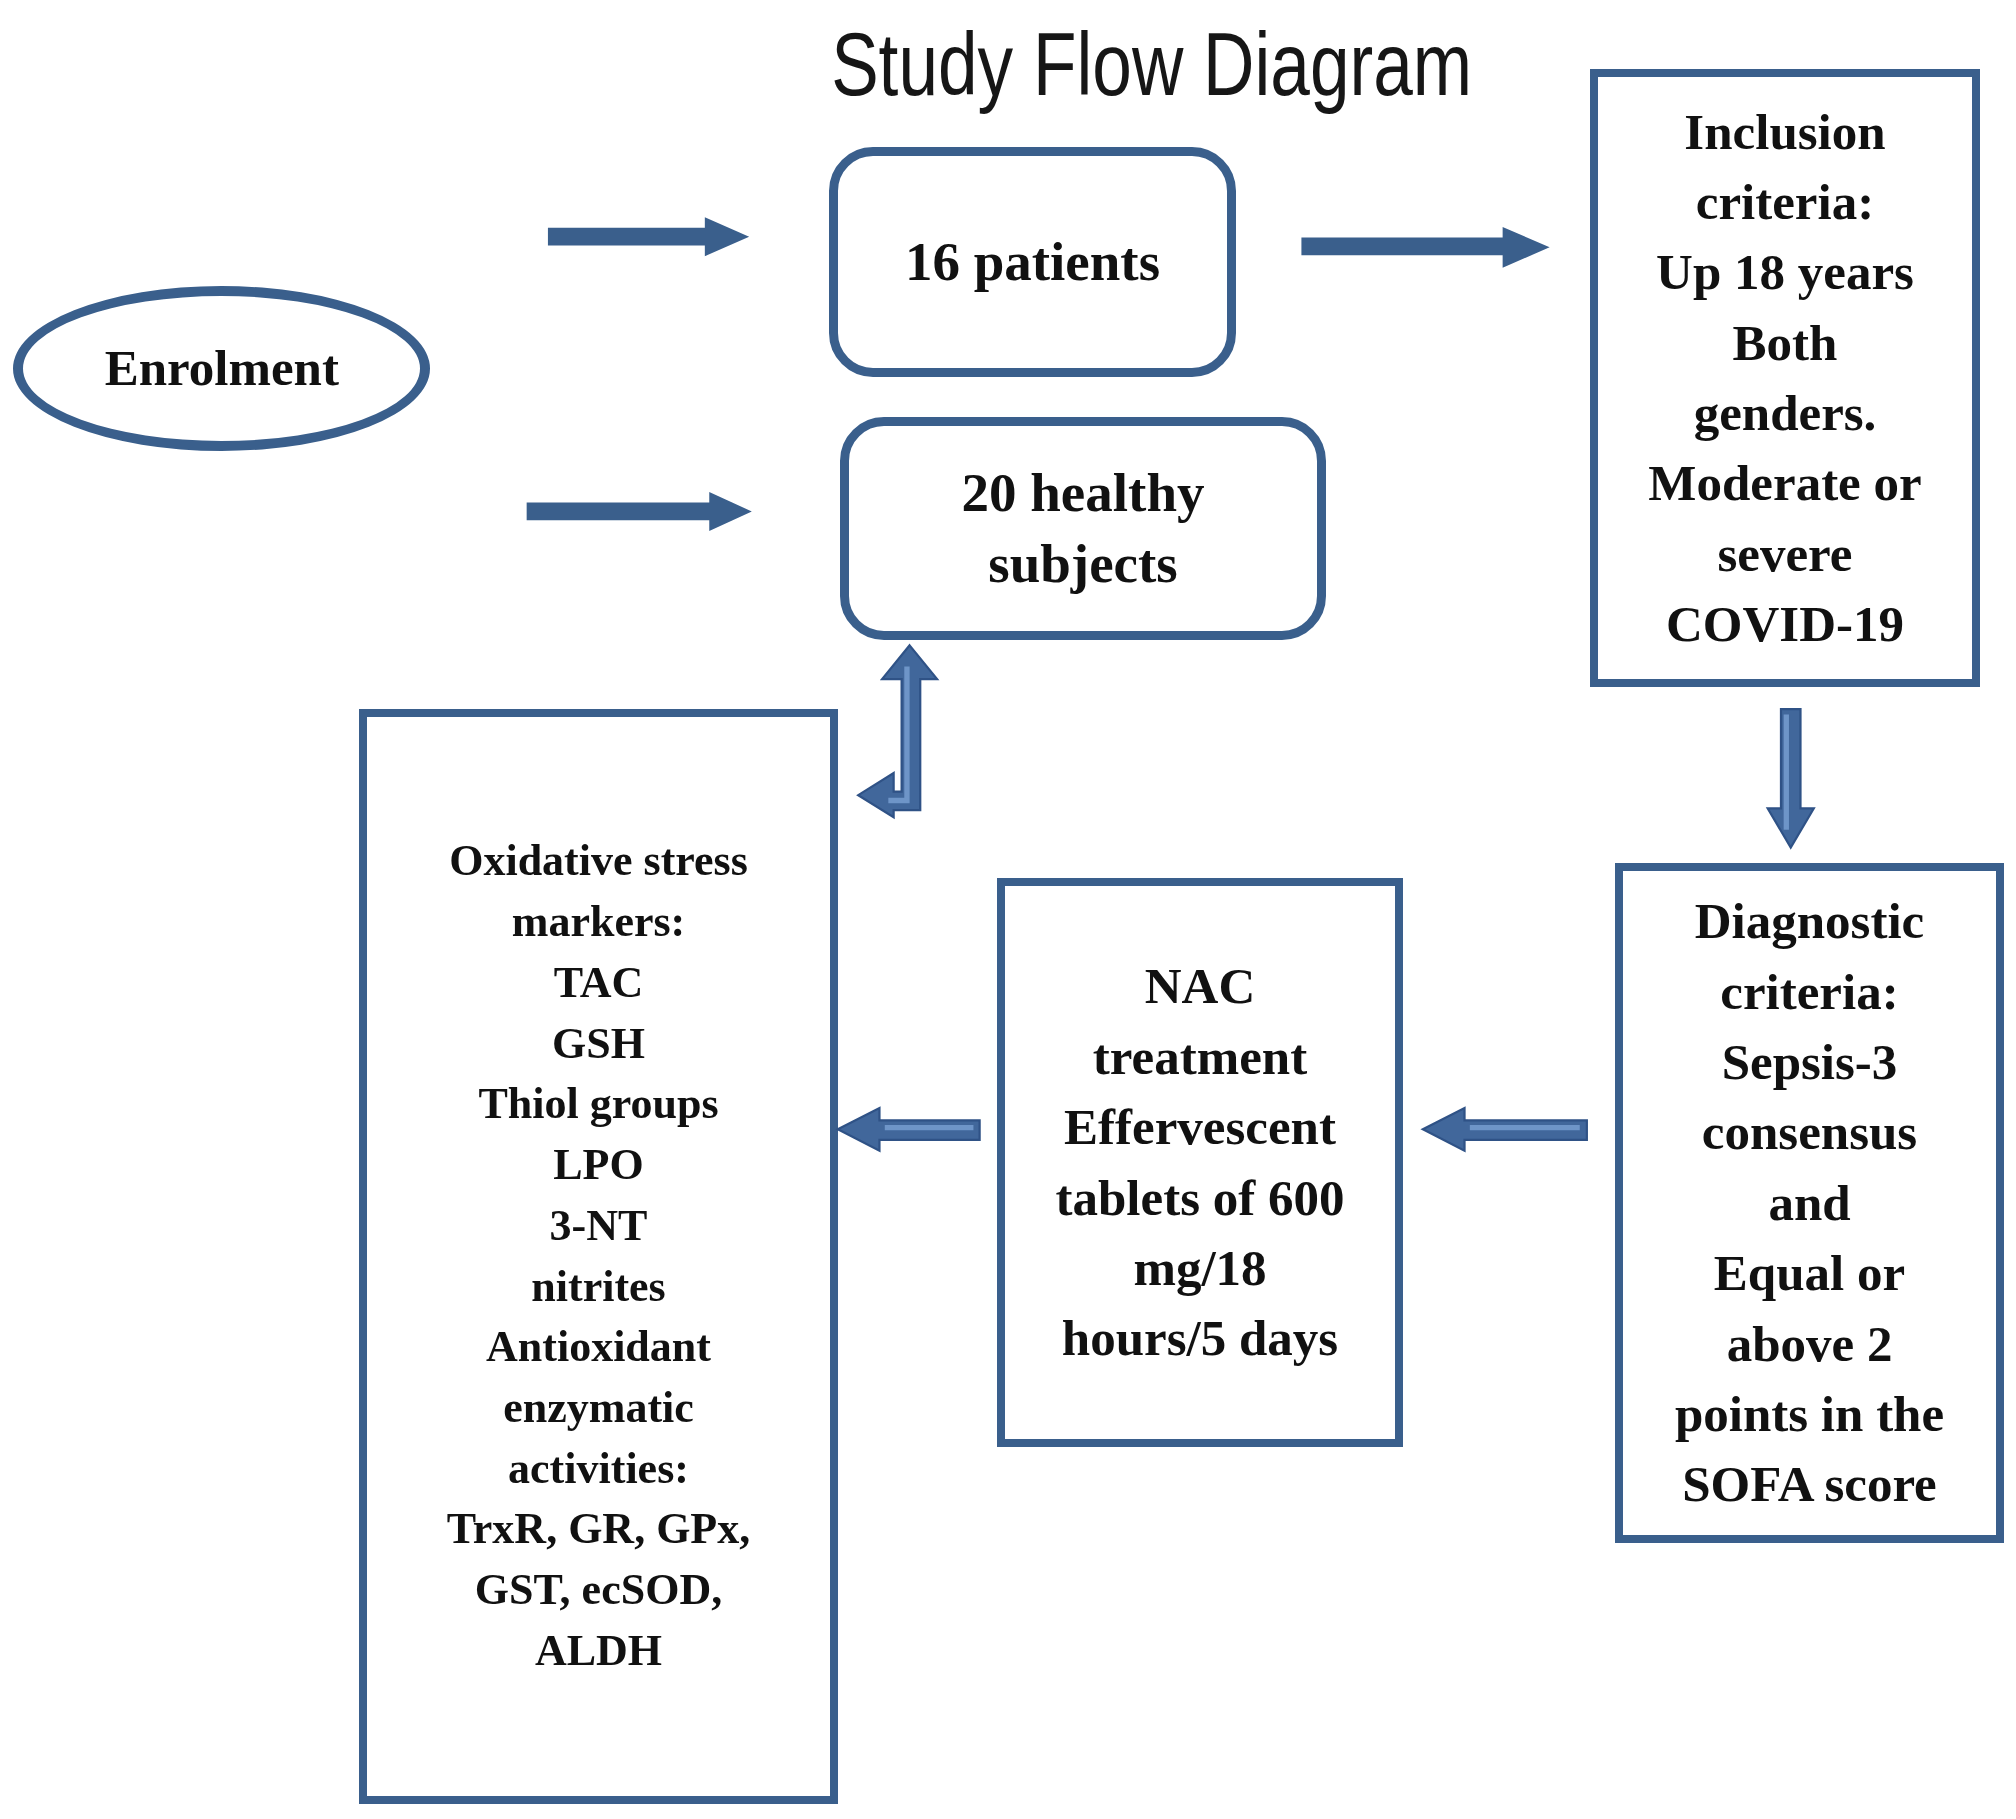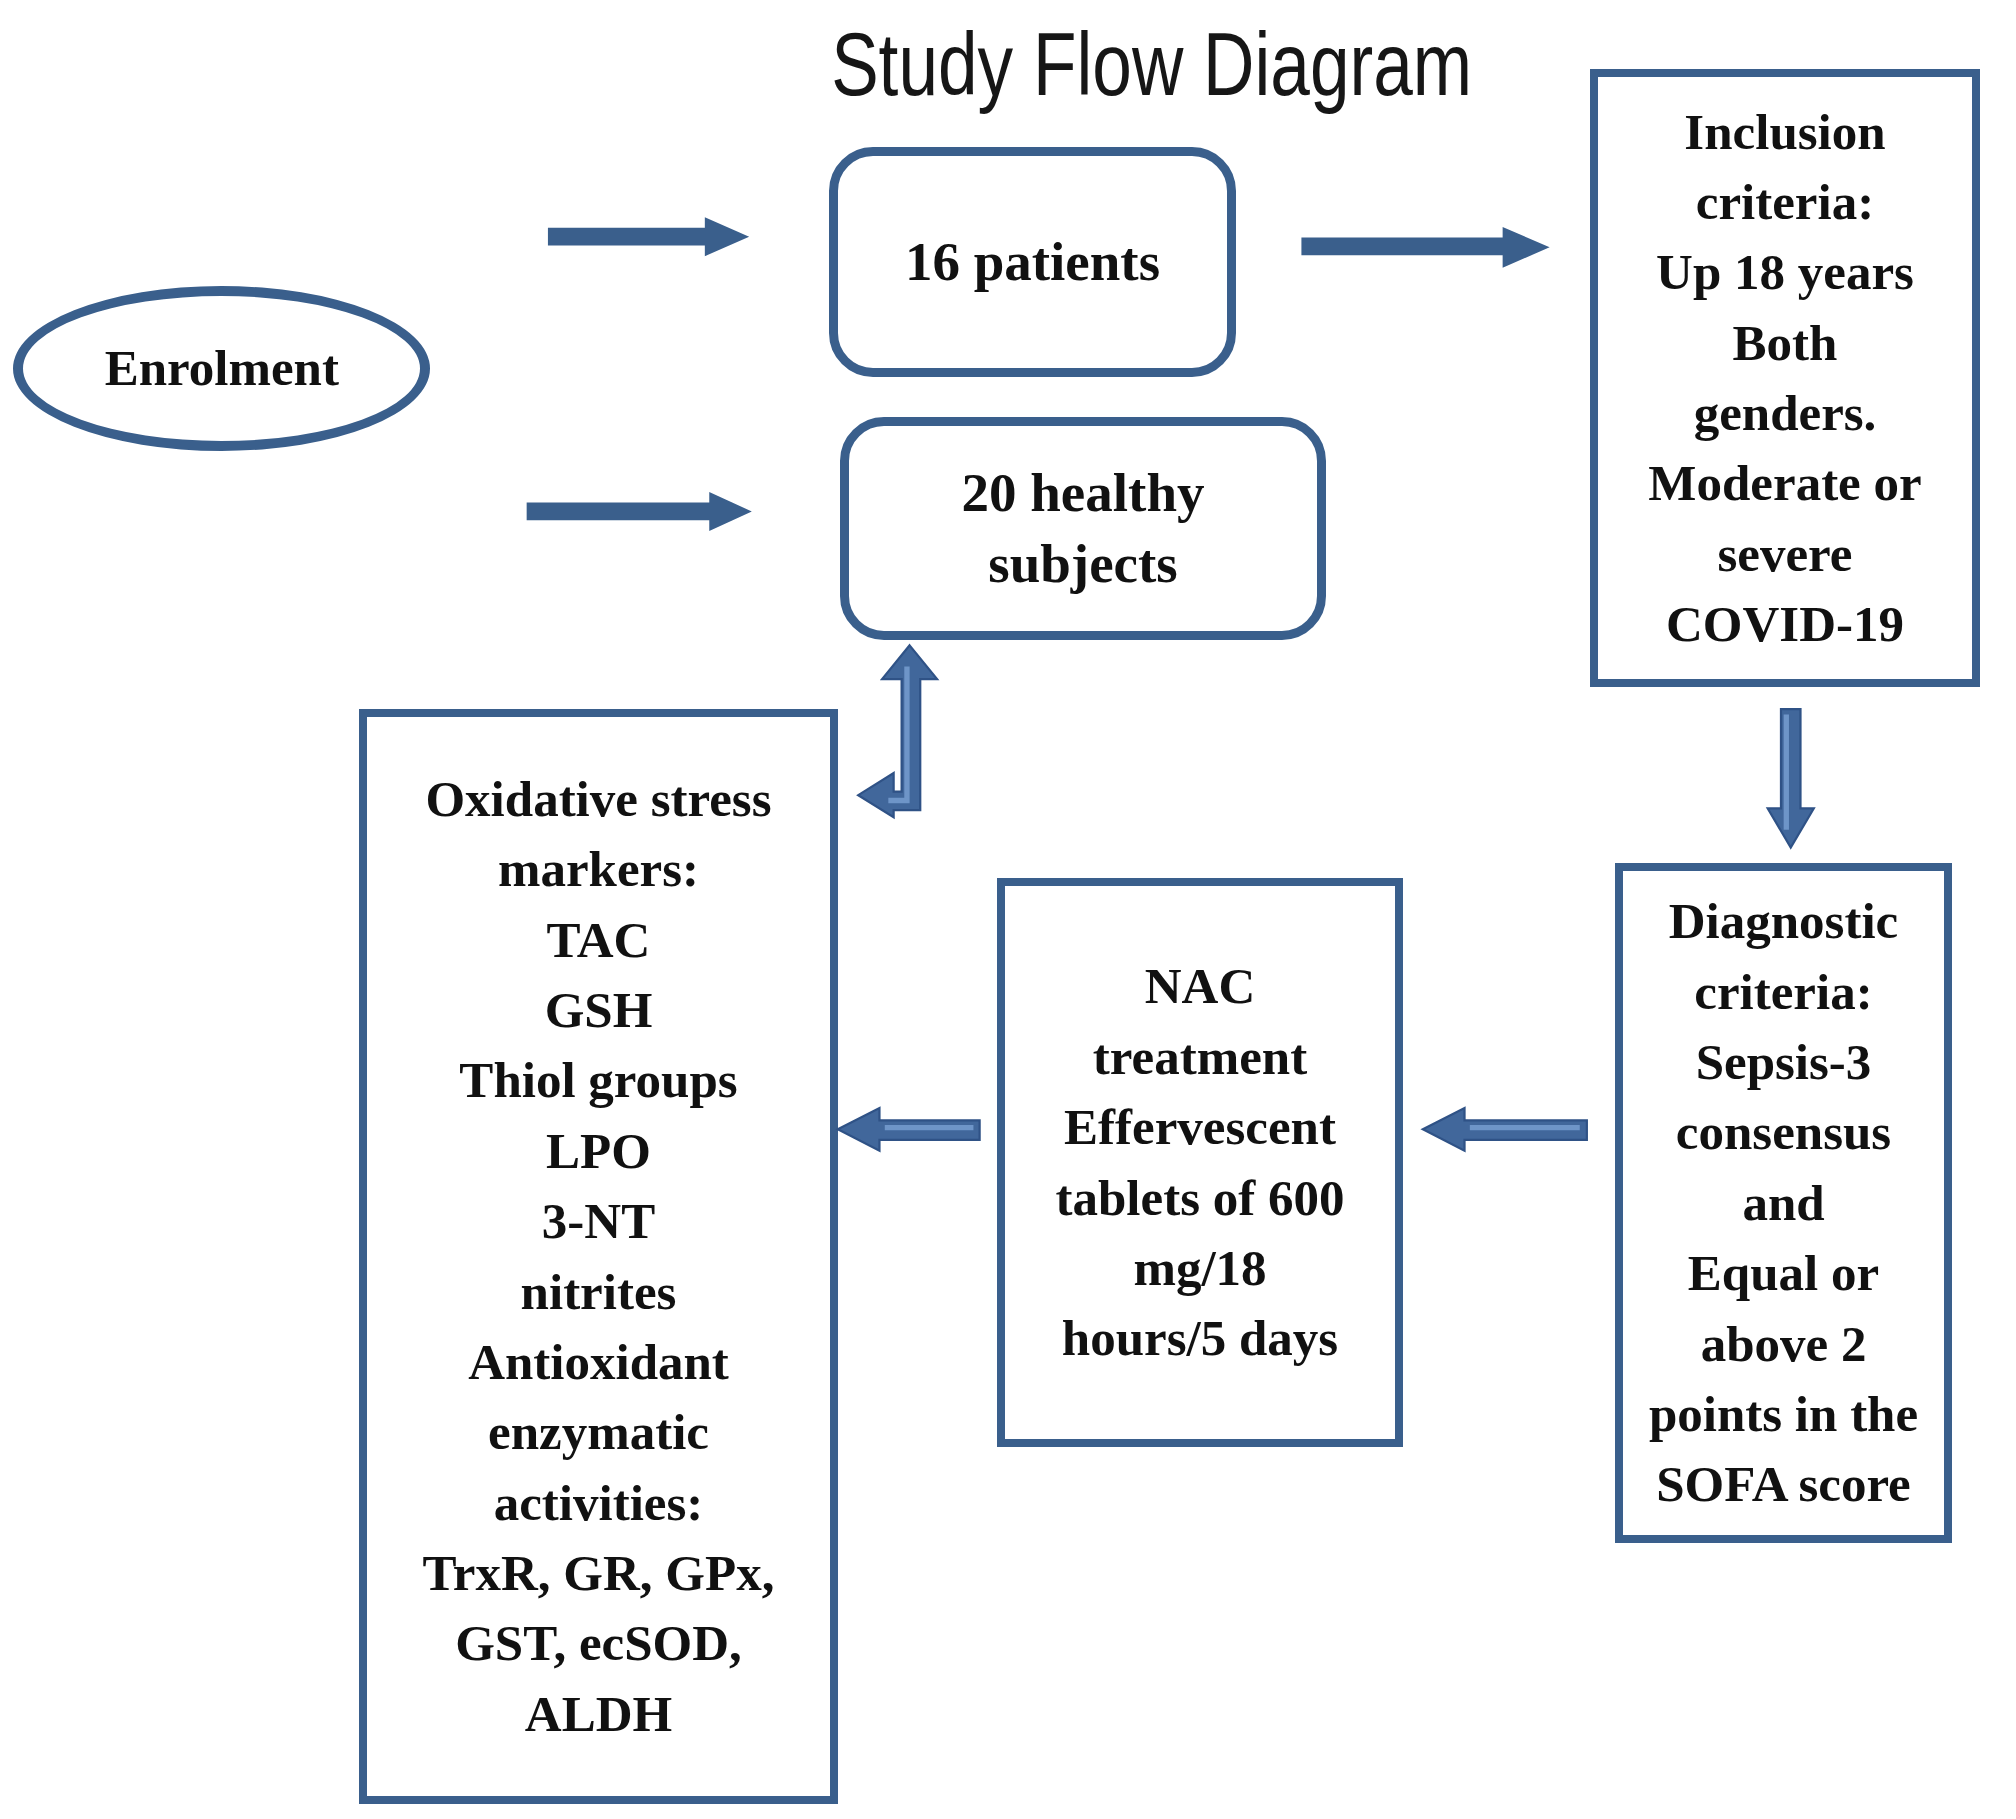--- a/index.html
+++ b/index.html
@@ -18,23 +18,23 @@
   .ellipse{border:10.6px solid var(--line);border-radius:50%;align-items:center;}
   #title-wrap{position:absolute;left:751px;top:18px;width:621px;text-align:center;}
   #title{display:inline-block;font-family:"Liberation Sans",sans-serif;
          font-size:89px;line-height:1.05;transform:scaleX(0.80);
          transform-origin:center;white-space:nowrap;color:#161616;}
   #enrolment{left:13.3px;top:286px;width:417px;height:165px;font-size:51px;}
   #box-patients{left:817px;top:147px;width:407px;height:230px;font-size:55px;margin-left:12px;}
   #box-healthy{left:840px;top:417px;width:486px;height:223px;font-size:55px;}
   #box-healthy .label{line-height:1.28;}
   #box-inclusion{left:1590px;top:69px;width:390px;height:618px;font-size:51px;}
-  #box-diagnostic{left:1615px;top:863px;width:337px;height:680px;font-size:51px;}
+  #box-diagnostic{left:1615px;top:863px;width:389px;height:680px;font-size:51px;}
   #box-nac{left:997px;top:878px;width:406px;height:569px;font-size:51px;}
-  #box-oxidative{left:359px;top:709px;width:479px;height:1095px;font-size:51px;}
+  #box-oxidative{left:359px;top:709px;width:479px;height:1095px;font-size:44px;}
   #arrow-layer{position:absolute;left:0;top:0;width:2016px;height:1819px;
                pointer-events:none;}
   .flat{fill:var(--line);stroke:none;}
   .solid3d{fill:var(--arrow_fill);stroke:var(--arrow_edge);stroke-width:2.5;}
   .hl{fill:none;stroke:var(--arrow_highlight);stroke-width:6;}
 </style>
 </head>
 <body>
 
 <div id="title-wrap">

